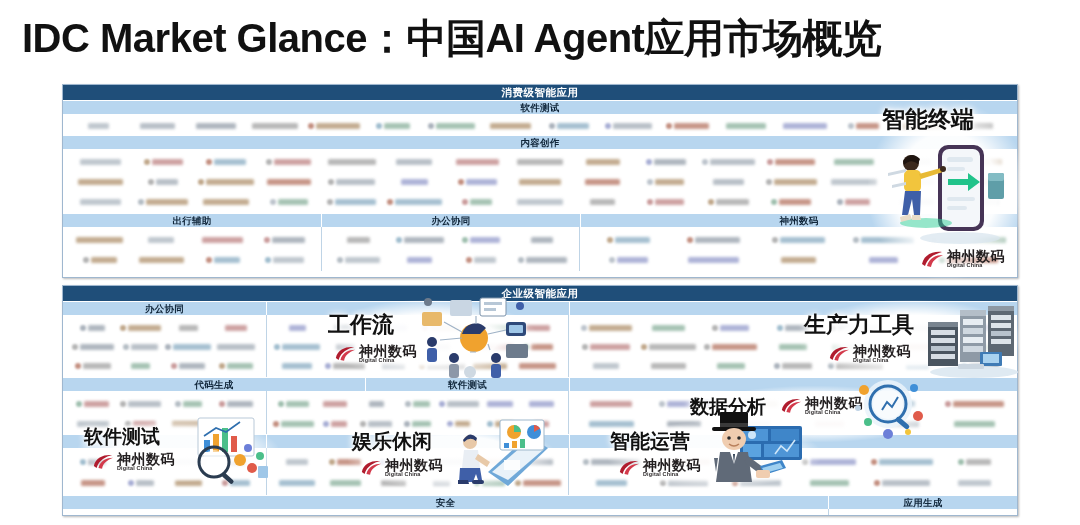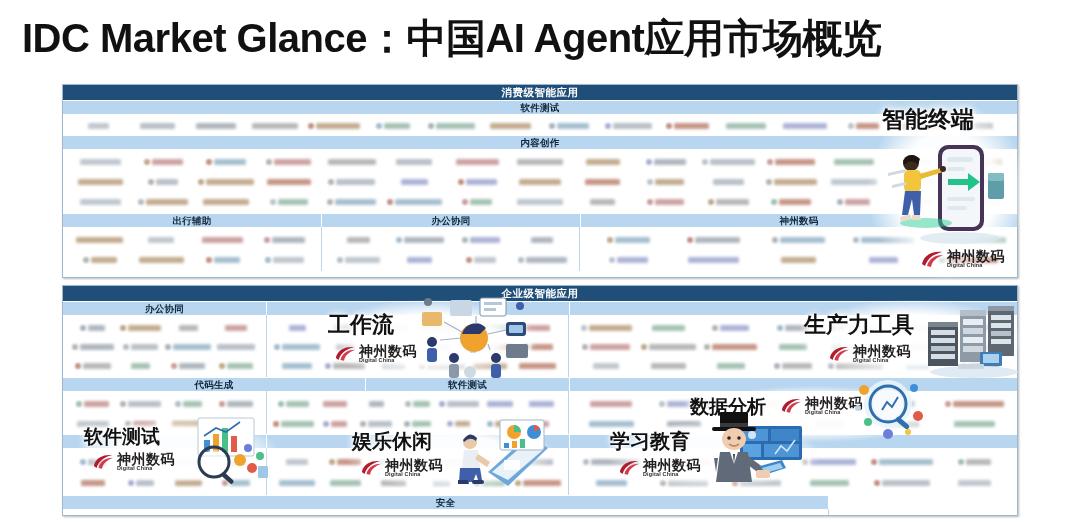--- a/index.html
+++ b/index.html
@@ -923,20 +923,21 @@
             <i style="width: 48.6289px; background: rgb(142, 154, 166);"></i>
           </div>
           <div class="lg" style="width: 72.6667px; height: 21px;">
             <i style="width: 33.7009px; background: rgb(154, 166, 178);"></i>
           </div>
         </div>
     </div>
 
     <div class="band-row">
       <div class="band-sub" style="flex:0 0 765px">安全</div>
+      <div class="band-sub" style="flex:1 1 auto">应用生成</div>
     </div>
     <div class="cols" style="height:24px">
       <div class="col logos" id="e4-0" style="flex:0 0 765px;height:24px">
           <div class="lg" style="width: 53.7857px; height: 20px;"></div>
           <div class="lg" style="width: 53.7857px; height: 20px;"></div>
           <div class="lg" style="width: 53.7857px; height: 20px;"></div>
           <div class="lg" style="width: 53.7857px; height: 20px;"></div>
           <div class="lg" style="width: 53.7857px; height: 20px;"></div>
           <div class="lg" style="width: 53.7857px; height: 20px;"></div>
           <div class="lg" style="width: 53.7857px; height: 20px;"></div>
@@ -1153,21 +1154,21 @@
       <path d="M29 34 q5 4 10 0" stroke="#b9805c" stroke-width="1.4" fill="none"></path>
       <path d="M20 42 l28 0 4 30 -36 0 z" fill="#606a78"></path>
       <path d="M30 42 l8 0 -4 12 z" fill="#ffffff"></path>
       <path d="M33 44 l2 0 -1 10 z" fill="#2b3c50"></path>
       <path d="M48 46 l16 12 -4 6 -16 -12 z" fill="#606a78"></path>
       <path d="M60 56 l22 -6 4 8 -22 7 z" fill="#3f86c9"></path>
       <path d="M62 58 l18 -5 3 5 -18 5 z" fill="#9fd0f0"></path>
       <path d="M14 48 l4 0 -2 14 z" fill="#606a78"></path>
       <rect x="56" y="60" width="14" height="8" rx="2" fill="#f0cdb0"></rect>
     </svg>
-    <div class="ctext" style="position:absolute;left:2px;top:6px;font-size:20px;">学习教育</div>
+    <div class="ctext" style="position:absolute;left:2px;top:6px;font-size:20px;">智能运营</div>
     <div class="dc-logo" style="position:absolute;left:10px;top:36px;">
       <svg class="dc-swoosh" width="22" height="17" viewBox="0 0 24 18">
         <path d="M2 14 C4 4 14 1 22 2 C15 4 8 7 5 16 Z" fill="#b01c2e"></path>
         <path d="M7 16 C9 8 16 5 23 5 C16 8 12 11 11 17 Z" fill="#d33a4b"></path>
       </svg>
       <div class="dc-words">
         <div class="dc-cn">神州数码</div>
         <div class="dc-en">Digital China</div>
       </div>
     </div>

